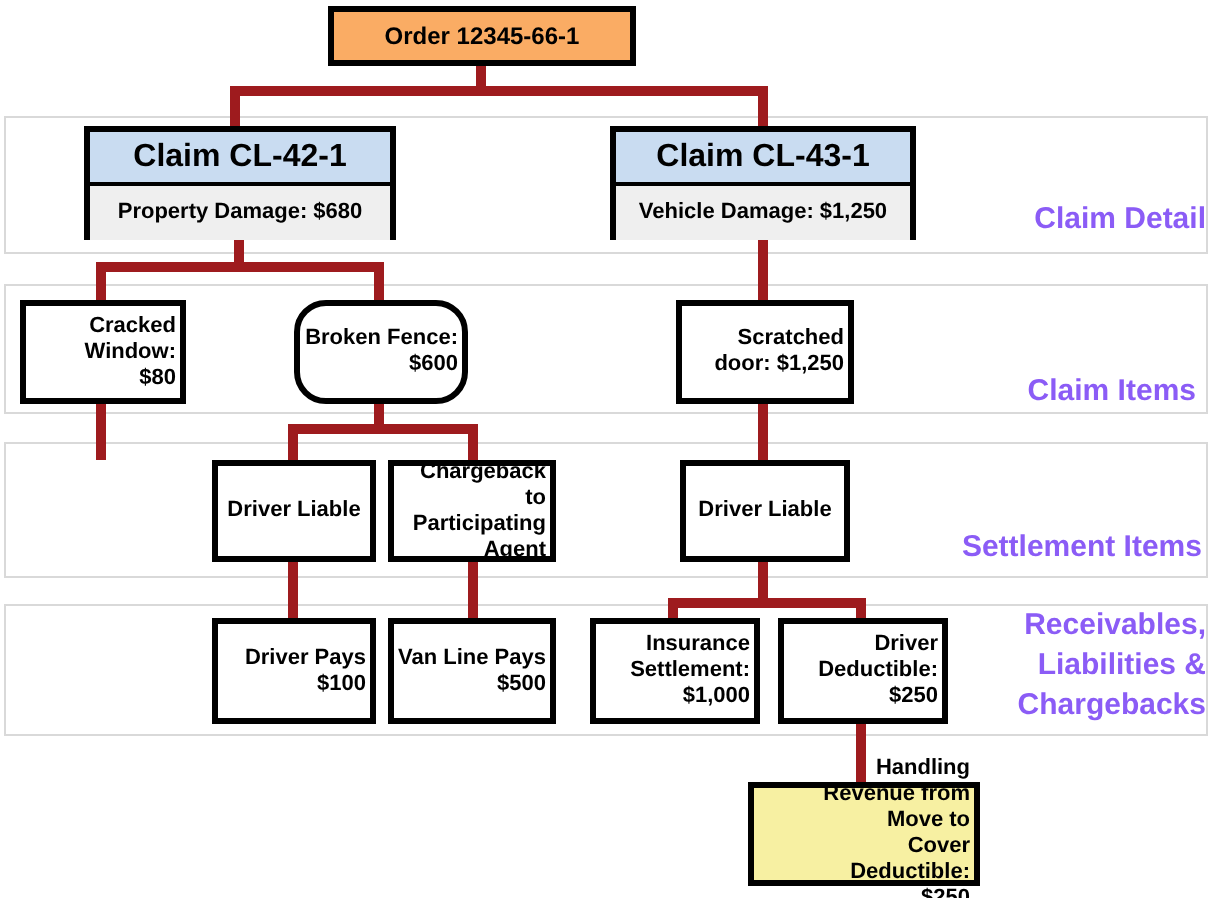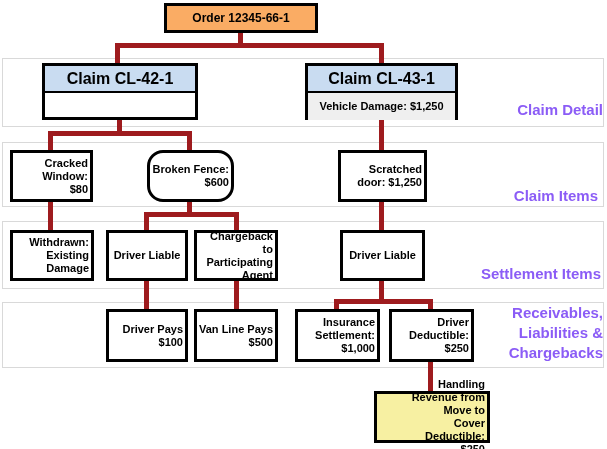--- a/index.html
+++ b/index.html
@@ -78,39 +78,37 @@
   <div class="con" style="left:428px;top:299px;width:5px;height:10px;"></div>
 
   <div class="con" style="left:428px;top:362px;width:5px;height:29px;"></div>
 
   <div class="box order" style="left:164px;top:3px;width:154px;height:30px;">
     <span>Order 12345-66-1</span>
   </div>
 
   <div class="box claim" style="left:42px;top:63px;width:156px;height:57px;">
     <div class="claim-header">Claim CL-42-1</div>
+    <div class="claim-body">Property Damage: $680</div>
   </div>
   <div class="box claim" style="left:305px;top:63px;width:153px;height:57px;">
     <div class="claim-header">Claim CL-43-1</div>
     <div class="claim-body">Vehicle Damage: $1,250</div>
   </div>
 
   <div class="box" style="left:10px;top:150px;width:83px;height:52px;padding-left:16px;">
     <span>Cracked Window: $80</span>
   </div>
   <div class="box" style="left:147px;top:150px;width:87px;height:52px;border-radius:16px;">
     <span>Broken Fence: $600</span>
   </div>
   <div class="box" style="left:338px;top:150px;width:89px;height:52px;">
     <span>Scratched door: $1,250</span>
   </div>
 
-  <div class="box" style="left:10px;top:230px;width:84px;height:51px;">
-    <span>Withdrawn: Existing Damage</span>
-  </div>
   <div class="box" style="left:106px;top:230px;width:82px;height:51px;">
     <span>Driver Liable</span>
   </div>
   <div class="box" style="left:194px;top:230px;width:84px;height:51px;">
     <span>Chargeback to Participating Agent</span>
   </div>
   <div class="box" style="left:340px;top:230px;width:85px;height:51px;">
     <span>Driver Liable</span>
   </div>
 

